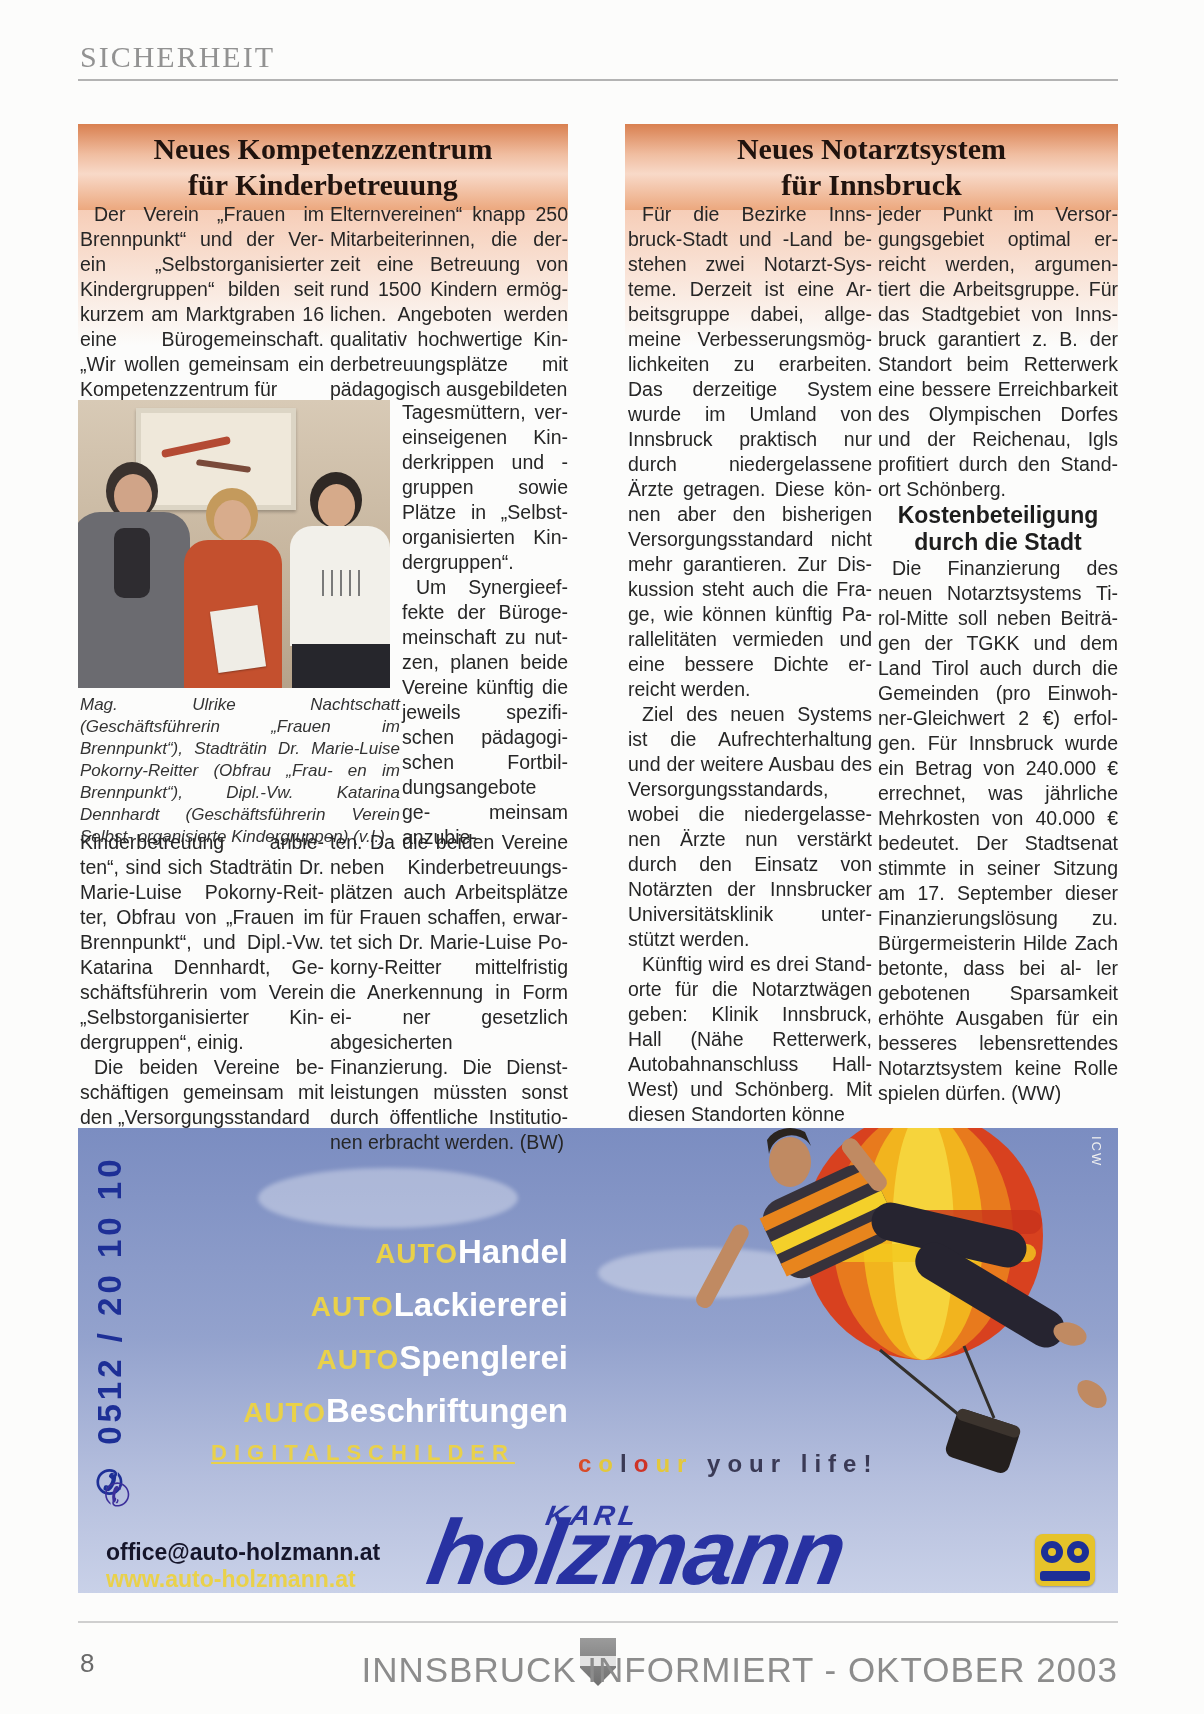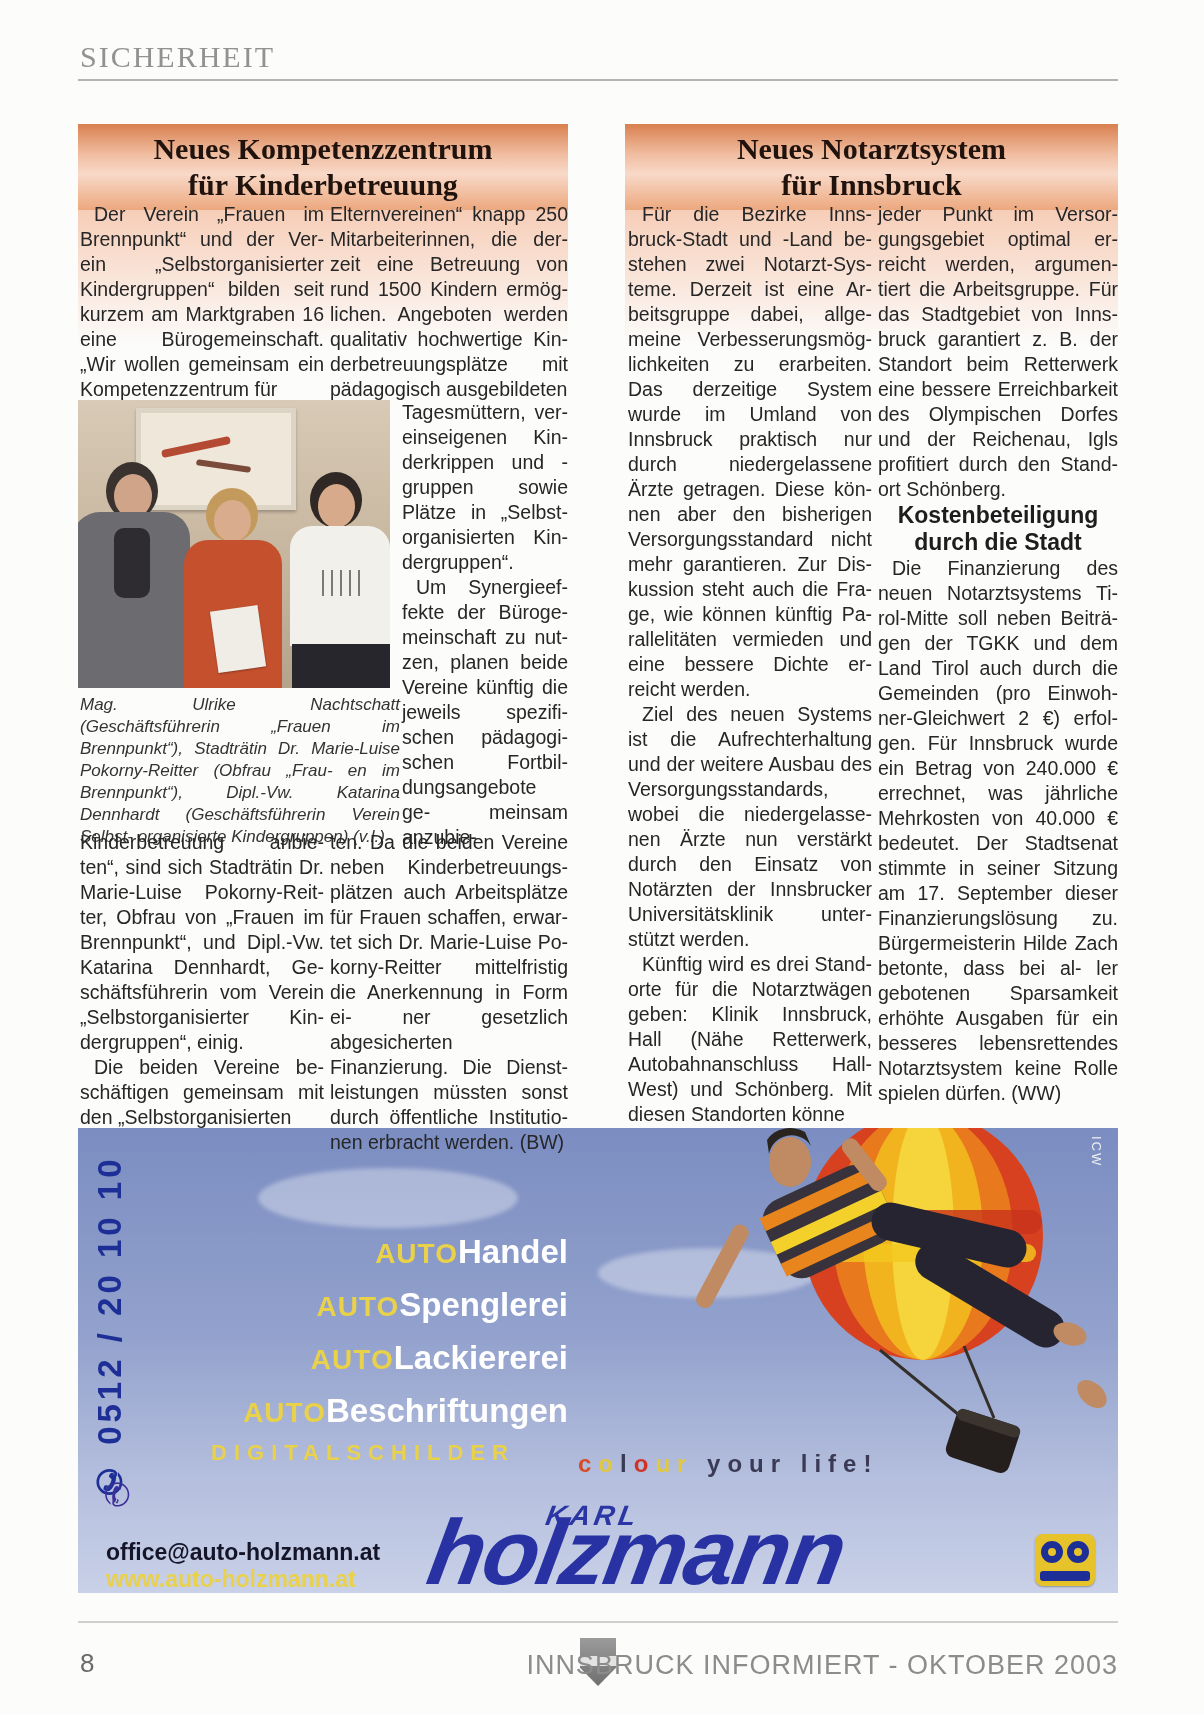--- a/index.html
+++ b/index.html
@@ -35,21 +35,21 @@
   
   .ad{left:78px;top:1128px;width:1040px;height:465px;overflow:hidden;
       background:linear-gradient(180deg,#7b8dc1 0%,#93a2cd 45%,#b4bedd 75%,#c9d1e8 100%);}
   .cloud{position:absolute;background:rgba(255,255,255,.35);border-radius:50%;filter:blur(2px);}
   .phone-vert{left:12px;top:28px;height:345px;writing-mode:vertical-rl;transform:rotate(180deg);
       font-size:33px;font-weight:bold;color:#1d2f96;letter-spacing:4px;white-space:nowrap;}
   .services{left:140px;top:100px;width:350px;text-align:right;line-height:47px;white-space:nowrap;}
   .svc-prefix{color:#e9d14a;font-size:28px;font-weight:bold;letter-spacing:1px;}
   .svc-name{color:#ffffff;font-size:33px;font-weight:bold;}
   .digital{left:95px;top:312px;width:380px;text-align:center;color:#e9d14a;
-      font-size:22px;font-weight:bold;letter-spacing:7px;}
+      font-size:22px;font-weight:bold;letter-spacing:7px;text-decoration:underline;}
   .phone-icon{left:26px;top:348px;font-size:32px;color:#3c2f9a;transform:rotate(-14deg);}
   .ad-address{left:28px;top:384px;font-size:23px;font-weight:bold;color:#15152a;line-height:27px;}
   .ad-email{left:28px;top:411px;font-size:23px;font-weight:bold;color:#15152a;}
   .ad-web{left:28px;top:438px;font-size:23px;font-weight:bold;color:#e9d14a;}
   .slogan{left:500px;top:322px;font-size:24px;font-weight:bold;letter-spacing:7px;color:#3a3a55;white-space:nowrap;}
   .brand-karl{left:468px;top:372px;font-size:28px;font-weight:bold;font-style:italic;
       color:#2b35a4;letter-spacing:4px;transform:skewX(-10deg);}
   .brand-holzmann{left:352px;top:388px;font-size:92px;line-height:72px;font-weight:bold;font-style:italic;
       color:#2832a2;transform:skewX(-10deg);letter-spacing:-2px;}
   .credit{right:14px;top:8px;writing-mode:vertical-rl;color:#f0f0f0;font-size:13px;letter-spacing:2px;}
@@ -57,21 +57,21 @@
       box-shadow:0 1px 2px rgba(0,0,0,.3);}
   .oo-circle{position:absolute;top:7px;width:22px;height:22px;border:7px solid #1d2f96;border-radius:50%;box-sizing:border-box;}
   .oo-strip{position:absolute;left:5px;bottom:5px;width:50px;height:10px;background:#1d2f96;border-radius:3px;}
   
   .foot-rule{left:78px;top:1621px;width:1040px;height:2px;background:#cfcfcf;}
   .foot-num{left:80px;top:1648px;font-size:26px;color:#6a6a6a;}
   .coat{left:580px;top:1638px;width:36px;height:48px;
       background:linear-gradient(180deg,#9b9b9b,#6f6f6f);
       clip-path:polygon(0 0,100% 0,100% 62%,50% 100%,0 62%);}
   .coat-band{position:absolute;left:0;top:18px;width:36px;height:10px;background:#e3e3e3;}
-  .foot-journal{right:86px;top:1650px;font-size:27px;color:#8c8c8c;letter-spacing:1px;}
+  .foot-journal{right:86px;top:1650px;font-size:35px;color:#8c8c8c;letter-spacing:1px;}
 </style>
 </head>
 <body>
 
 <div class="abs section-hdr">SICHERHEIT</div>
 <div class="abs hdr-rule"></div>
 
 <div class="abs" style="left:78px;top:116px;width:490px;">
   <div class="band">
     <h2>Neues Kompetenzzentrum</h2>
@@ -118,21 +118,21 @@
 
 <div class="abs body" style="left:402px;top:400px;width:166px;">
   <p>Tagesmüttern, ver- einseigenen Kin- derkrippen und -gruppen sowie Plätze in „Selbst- organisierten Kin- dergruppen“.</p>
   <p class="indent">Um Synergieef- fekte der Büroge- meinschaft zu nut- zen, planen beide Vereine künftig die jeweils spezifi- schen pädagogi- schen Fortbil- dungsangebote ge- meinsam anzubie-</p>
 </div>
 
 <div class="abs caption" style="left:80px;top:694px;width:320px;">Mag. Ulrike Nachtschatt (Geschäftsführerin „Frauen im Brennpunkt“), Stadträtin Dr. Marie-Luise Pokorny-Reitter (Obfrau „Frau- en im Brennpunkt“), Dipl.-Vw. Katarina Dennhardt (Geschäftsführerin Verein Selbst- organisierte Kindergruppen) (v.l.)</div>
 
 <div class="abs body" style="left:80px;top:830px;width:244px;">
   <p>Kinderbetreuung anbie- ten“, sind sich Stadträtin Dr. Marie-Luise Pokorny-Reit- ter, Obfrau von „Frauen im Brennpunkt“, und Dipl.-Vw. Katarina Dennhardt, Ge- schäftsführerin vom Verein „Selbstorganisierter Kin- dergruppen“, einig.</p>
-  <p class="indent">Die beiden Vereine be- schäftigen gemeinsam mit den „Selbstorganisierten</p>
+  <p class="indent">Die beiden Vereine be- schäftigen gemeinsam mit den „Versorgungsstandard</p>
 </div>
 <div class="abs body" style="left:330px;top:830px;width:238px;">
   <p>ten. Da die beiden Vereine neben Kinderbetreuungs- plätzen auch Arbeitsplätze für Frauen schaffen, erwar- tet sich Dr. Marie-Luise Po- korny-Reitter mittelfristig die Anerkennung in Form ei- ner gesetzlich abgesicherten Finanzierung. Die Dienst- leistungen müssten sonst durch öffentliche Institutio- nen erbracht werden. (BW)</p>
 </div>
 
 <div class="abs" style="left:625px;top:116px;width:493px;">
   <div class="band">
     <h2>Neues Notarztsystem</h2>
     <h2>für Innsbruck</h2>
   </div>
@@ -188,22 +188,22 @@
     <ellipse cx="452" cy="206" rx="17" ry="11" fill="#c08a62" transform="rotate(18 452 206)"></ellipse>
     <ellipse cx="474" cy="266" rx="17" ry="11" fill="#c08a62" transform="rotate(42 474 266)"></ellipse>
   </svg>
 
   <div class="abs credit">ICW</div>
 
   <div class="abs phone-vert">✆ 0512 / 20 10 10</div>
 
   <div class="abs services">
     <div><span class="svc-prefix">AUTO</span><span class="svc-name">Handel</span></div>
+    <div><span class="svc-prefix">AUTO</span><span class="svc-name">Lackiererei</span></div>
     <div><span class="svc-prefix">AUTO</span><span class="svc-name">Spenglerei</span></div>
-    <div><span class="svc-prefix">AUTO</span><span class="svc-name">Lackiererei</span></div>
     <div><span class="svc-prefix">AUTO</span><span class="svc-name">Beschriftungen</span></div>
   </div>
 
   <div class="abs digital">DIGITALSCHILDER</div>
 
   <div class="abs phone-icon">✆</div>
   <div class="abs ad-email">office@auto-holzmann.at</div>
   <div class="abs ad-web">www.auto-holzmann.at</div>
 
   <div class="abs slogan">

